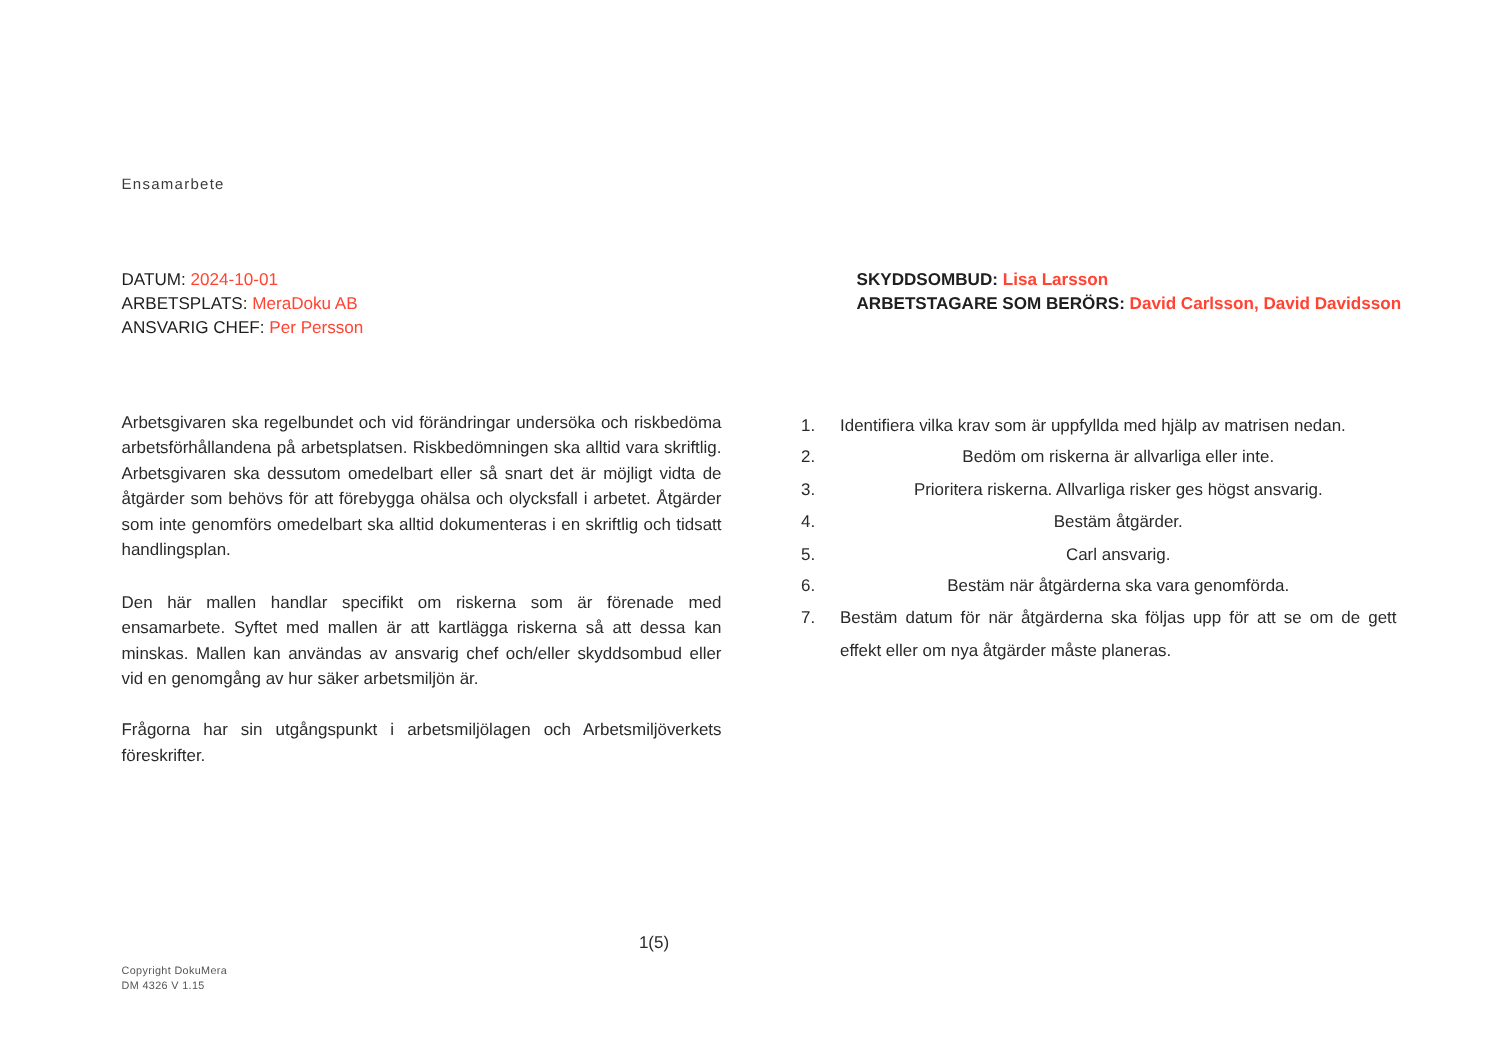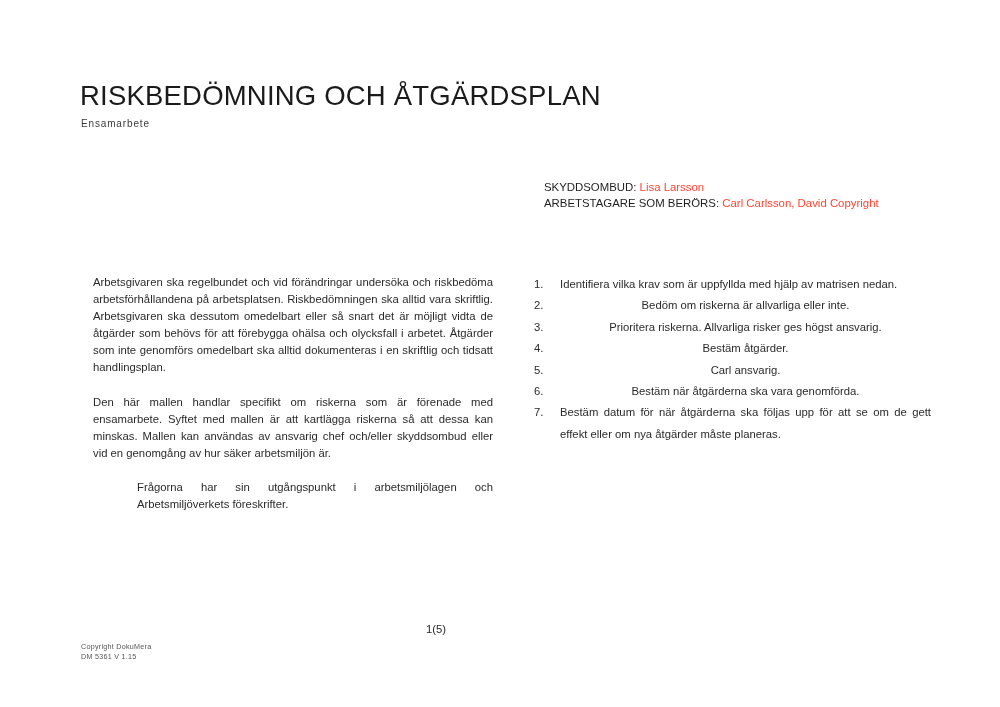--- a/index.html
+++ b/index.html
@@ -47,39 +47,39 @@
 
   
   .meta {
     position: absolute;
     font-size: 11.4px;
     line-height: 16.2px;
     color: #1f1f1f;
     white-space: nowrap;
   }
   .meta-left  { left: 81px; top: 179px; }
-  .meta-right { left: 544px; top: 179px; }
+  .meta-right { left: 571px; top: 179px; font-weight: bold; }
   .meta-row { display: block; }
   .meta-label { color: #1f1f1f; }
   .meta-value { color: #ff4433; }
 
   
   .col-left {
     position: absolute;
-    left: 93px;
+    left: 81px;
     top: 274px;
     width: 400px;
     font-size: 11.3px;
     line-height: 17.1px;
     color: #2a2a2a;
     text-align: justify;
     text-justify: inter-word;
   }
   .col-left p { margin: 0 0 17px 0; }
-  .col-left p:last-child { margin-bottom: 0; margin-left: 44px; }
+  .col-left p:last-child { margin-bottom: 0; }
 
   .col-right {
     position: absolute;
     left: 531px;
     top: 274px;
     width: 400px;
     font-size: 11.3px;
     line-height: 21.4px;
     color: #2a2a2a;
   }
@@ -127,32 +127,45 @@
     letter-spacing: 0.25px;
     white-space: nowrap;
   }
   .footer-block span { display: block; }
 </style>
 </head>
 <body>
 
 <div class="page">
 
-  <div class="doc-title">RISKBEDÖMNING OCH ÅTGÄRDSPLAN</div>
   <div class="doc-subtitle">Ensamarbete</div>
 
+  <div class="meta meta-left">
+    <div class="meta-row">
+      <span class="meta-label">DATUM:</span>
+      <span class="meta-value">2024-10-01</span>
+    </div>
+    <div class="meta-row">
+      <span class="meta-label">ARBETSPLATS:</span>
+      <span class="meta-value">MeraDoku AB</span>
+    </div>
+    <div class="meta-row">
+      <span class="meta-label">ANSVARIG CHEF:</span>
+      <span class="meta-value">Per Persson</span>
+    </div>
+  </div>
 
   <div class="meta meta-right">
     <div class="meta-row">
       <span class="meta-label">SKYDDSOMBUD:</span>
       <span class="meta-value">Lisa Larsson</span>
     </div>
     <div class="meta-row">
       <span class="meta-label">ARBETSTAGARE SOM BERÖRS:</span>
-      <span class="meta-value">Carl Carlsson, David Copyright</span>
+      <span class="meta-value">David Carlsson, David Davidsson</span>
     </div>
   </div>
 
   <div class="col-left">
     <p>Arbetsgivaren ska regelbundet och vid förändringar undersöka och riskbedöma arbetsförhållandena på arbetsplatsen. Riskbedömningen ska alltid vara skriftlig. Arbetsgivaren ska dessutom omedelbart eller så snart det är möjligt vidta de åtgärder som behövs för att förebygga ohälsa och olycksfall i arbetet. Åtgärder som inte genomförs omedelbart ska alltid dokumenteras i en skriftlig och tidsatt handlingsplan.</p>
     <p>Den här mallen handlar specifikt om riskerna som är förenade med ensamarbete. Syftet med mallen är att kartlägga riskerna så att dessa kan minskas. Mallen kan användas av ansvarig chef och/eller skyddsombud eller vid en genomgång av hur säker arbetsmiljön är.</p>
     <p>Frågorna har sin utgångspunkt i arbetsmiljölagen och Arbetsmiljöverkets föreskrifter.</p>
   </div>
 
   <div class="col-right">
@@ -185,16 +198,16 @@
         <span class="li-num">7.</span>
         <span class="li-text">Bestäm datum för när åtgärderna ska följas upp för att se om de gett effekt eller om nya åtgärder måste planeras.</span>
       </li>
     </ol>
   </div>
 
   <div class="page-number">1(5)</div>
 
   <div class="footer-block">
     <span>Copyright DokuMera</span>
-    <span>DM 5361 V 1.15</span>
+    <span>DM 4326 V 1.15</span>
   </div>
 
 </div>
 
 </body></html>

